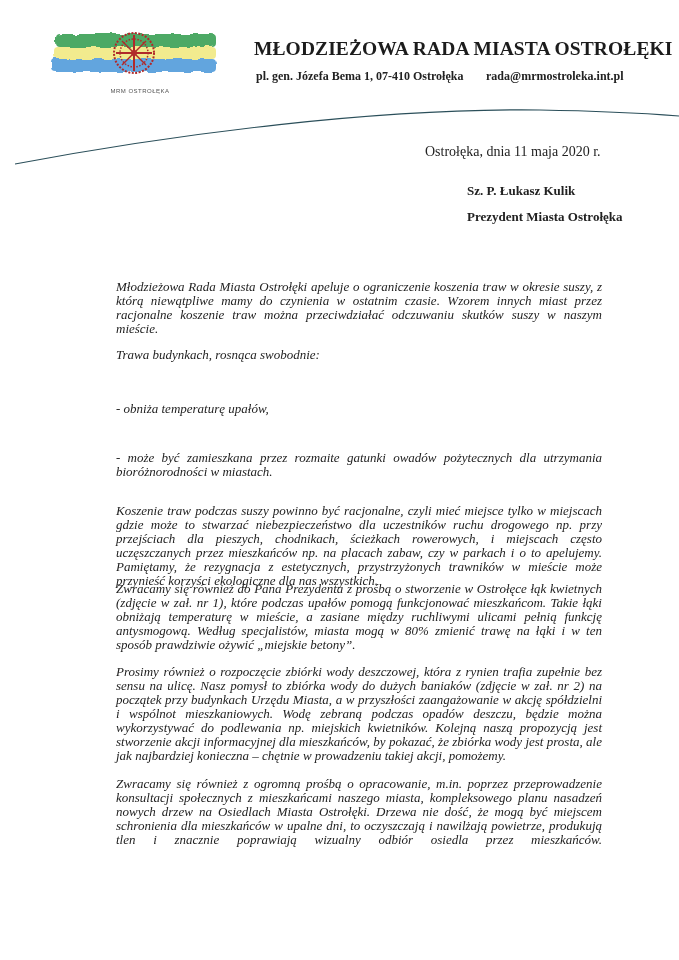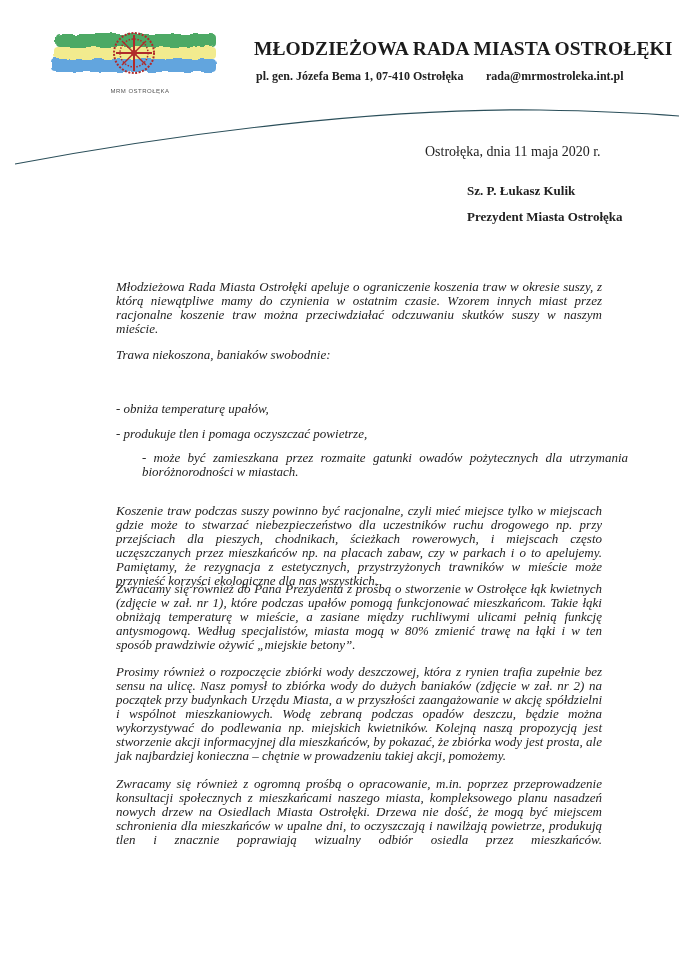--- a/index.html
+++ b/index.html
@@ -20,21 +20,21 @@
   .recipient.r1 { top: 183px; }
   .recipient.r2 { top: 209px; }
 
   .body-text { position: absolute; left: 116px; width: 486px; font-size: 13px; line-height: 14px; color: #222; text-align: justify; font-style: italic; }
   .salutation { position: absolute; left: 116px; top: 258px; font-size: 13px; font-weight: bold; color: #222; }
   .p1 { top: 280px; }
   .list-intro { top: 348px; }
   .li1 { top: 376px; }
   .li2 { top: 402px; }
   .li3 { top: 427px; }
-  .li4 { top: 451px; margin-left: 26px; }
+  .li4 { top: 451px; }
   .p2 { top: 504px; }
   .p3 { top: 582px; }
   .p4 { top: 665px; }
   .p5 { top: 777px; }
   .body-text p { margin: 0; }
   .last-line { text-align-last: justify; }
 </style>
 </head>
 <body>
 
@@ -76,27 +76,24 @@
 
   <div class="date">Ostrołęka, dnia 11 maja 2020 r.</div>
   <div class="recipient r1">Sz. P. Łukasz Kulik</div>
   <div class="recipient r2">Prezydent Miasta Ostrołęka</div>
 
 
   <div class="body-text p1">
       <p>Młodzieżowa Rada Miasta Ostrołęki apeluje o ograniczenie koszenia traw w okresie suszy, z którą niewątpliwe mamy do czynienia w ostatnim czasie. Wzorem innych miast przez racjonalne koszenie traw można przeciwdziałać odczuwaniu skutków suszy w naszym mieście.</p>
     </div>
   <div class="body-text list-intro">
-      <p>Trawa niekoszona, baniaków swobodnie:</p>
+      <p>Trawa budynkach, rosnąca swobodnie:</p>
     </div>
   <div class="body-text li2">
       <p>- obniża temperaturę upałów,</p>
-    </div>
-  <div class="body-text li3">
-      <p>- produkuje tlen i pomaga oczyszczać powietrze,</p>
     </div>
   <div class="body-text li4">
       <p>- może być zamieszkana przez rozmaite gatunki owadów pożytecznych dla utrzymania bioróżnorodności w miastach.</p>
     </div>
   <div class="body-text p2">
       <p>Koszenie traw podczas suszy powinno być racjonalne, czyli mieć miejsce tylko w miejscach gdzie może to stwarzać niebezpieczeństwo dla uczestników ruchu drogowego np. przy przejściach dla pieszych, chodnikach, ścieżkach rowerowych, i miejscach często uczęszczanych przez mieszkańców np. na placach zabaw, czy w parkach i o to apelujemy. Pamiętamy, że rezygnacja z estetycznych, przystrzyżonych trawników w mieście może przynieść korzyści ekologiczne dla nas wszystkich.</p>
     </div>
   <div class="body-text p3">
       <p>Zwracamy się również do Pana Prezydenta z prośbą o stworzenie w Ostrołęce łąk kwietnych (zdjęcie w zał. nr 1), które podczas upałów pomogą funkcjonować mieszkańcom. Takie łąki obniżają temperaturę w mieście, a zasiane między ruchliwymi ulicami pełnią funkcję antysmogową. Według specjalistów, miasta mogą w 80% zmienić trawę na łąki i w ten sposób prawdziwie ożywić „miejskie betony”.</p>
     </div>

